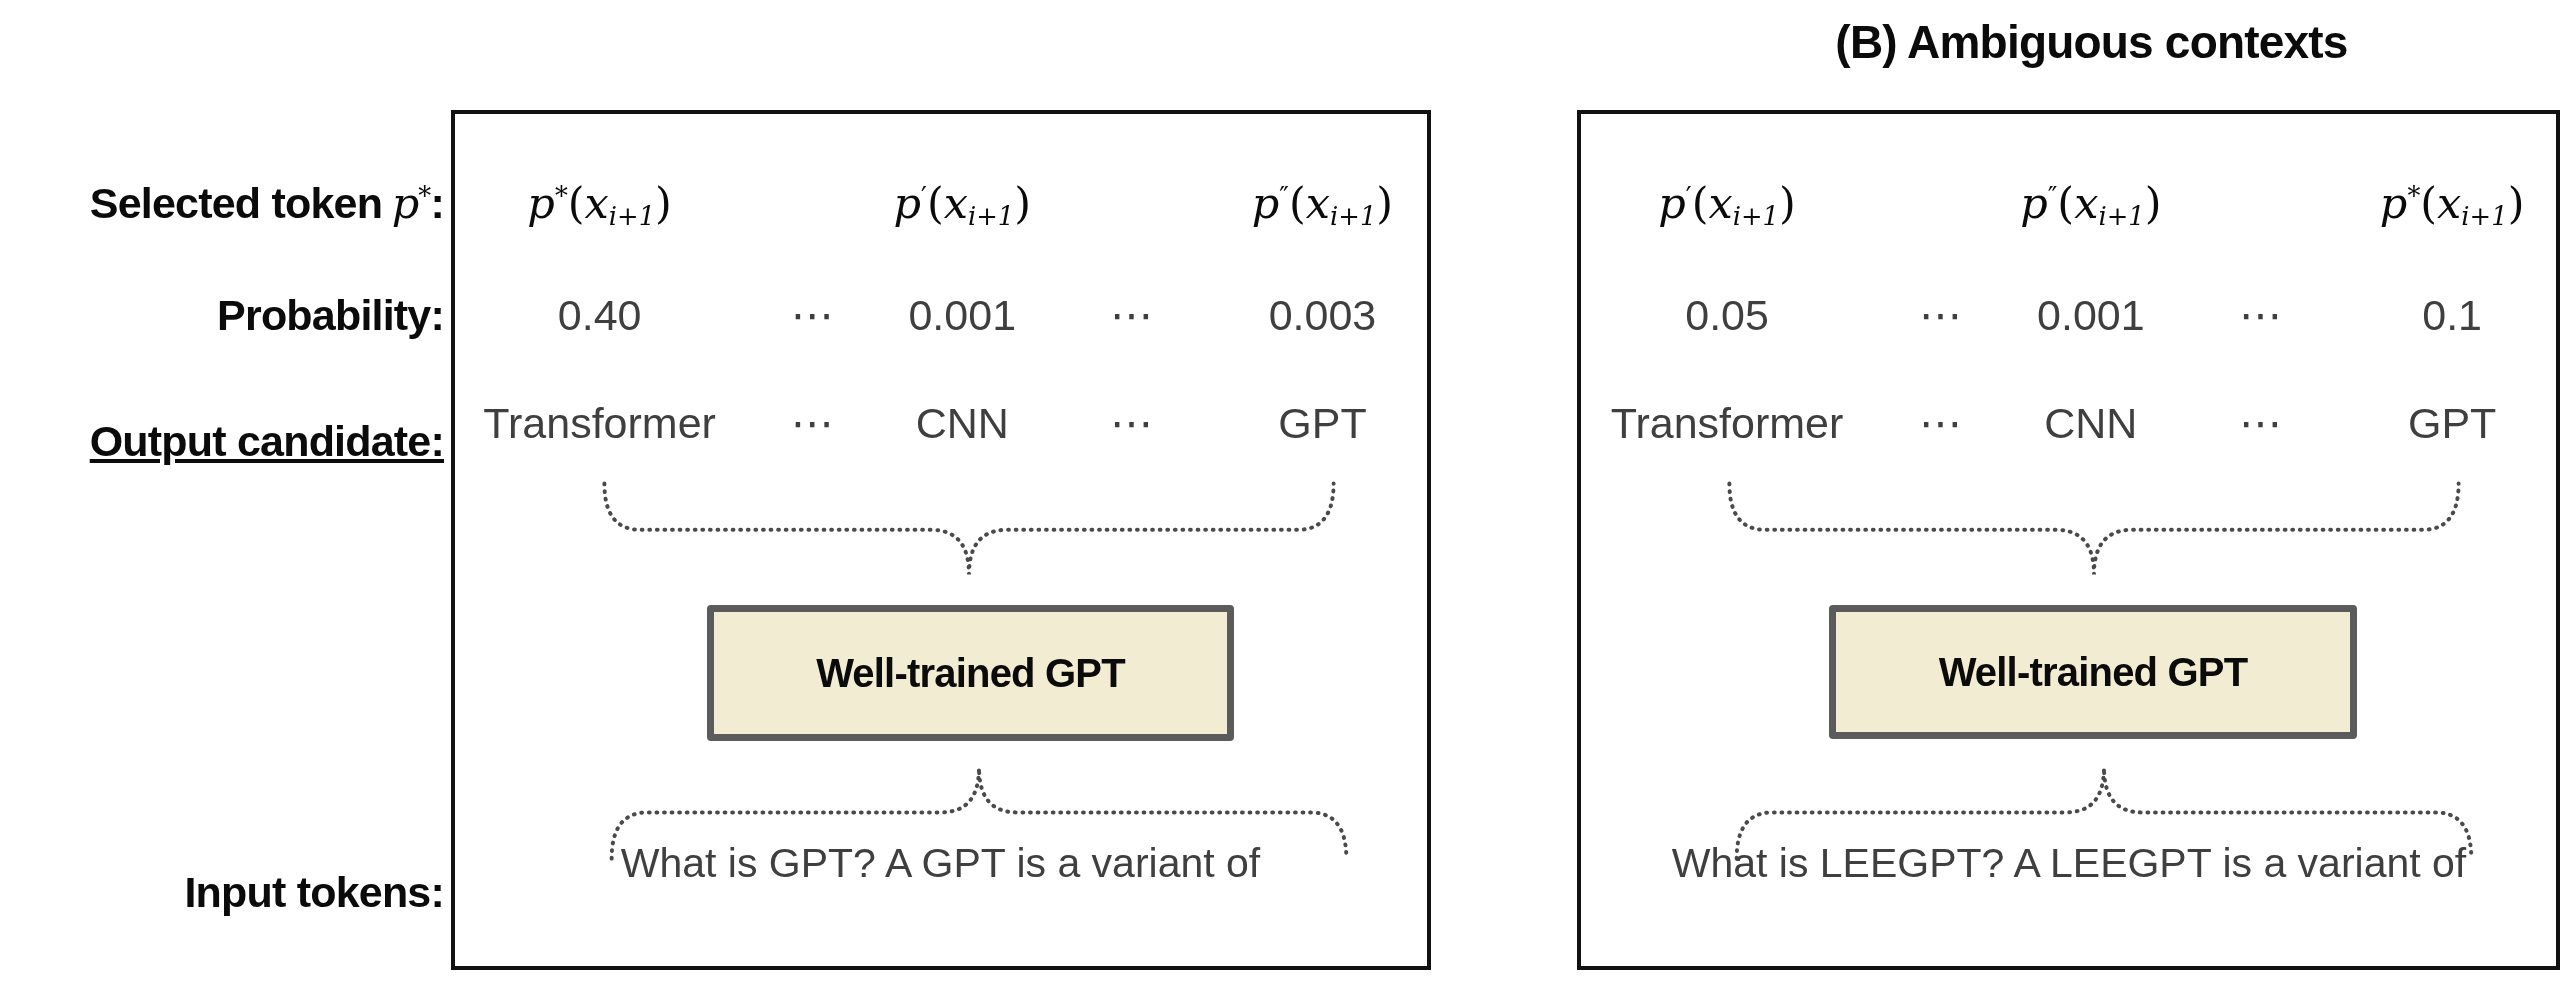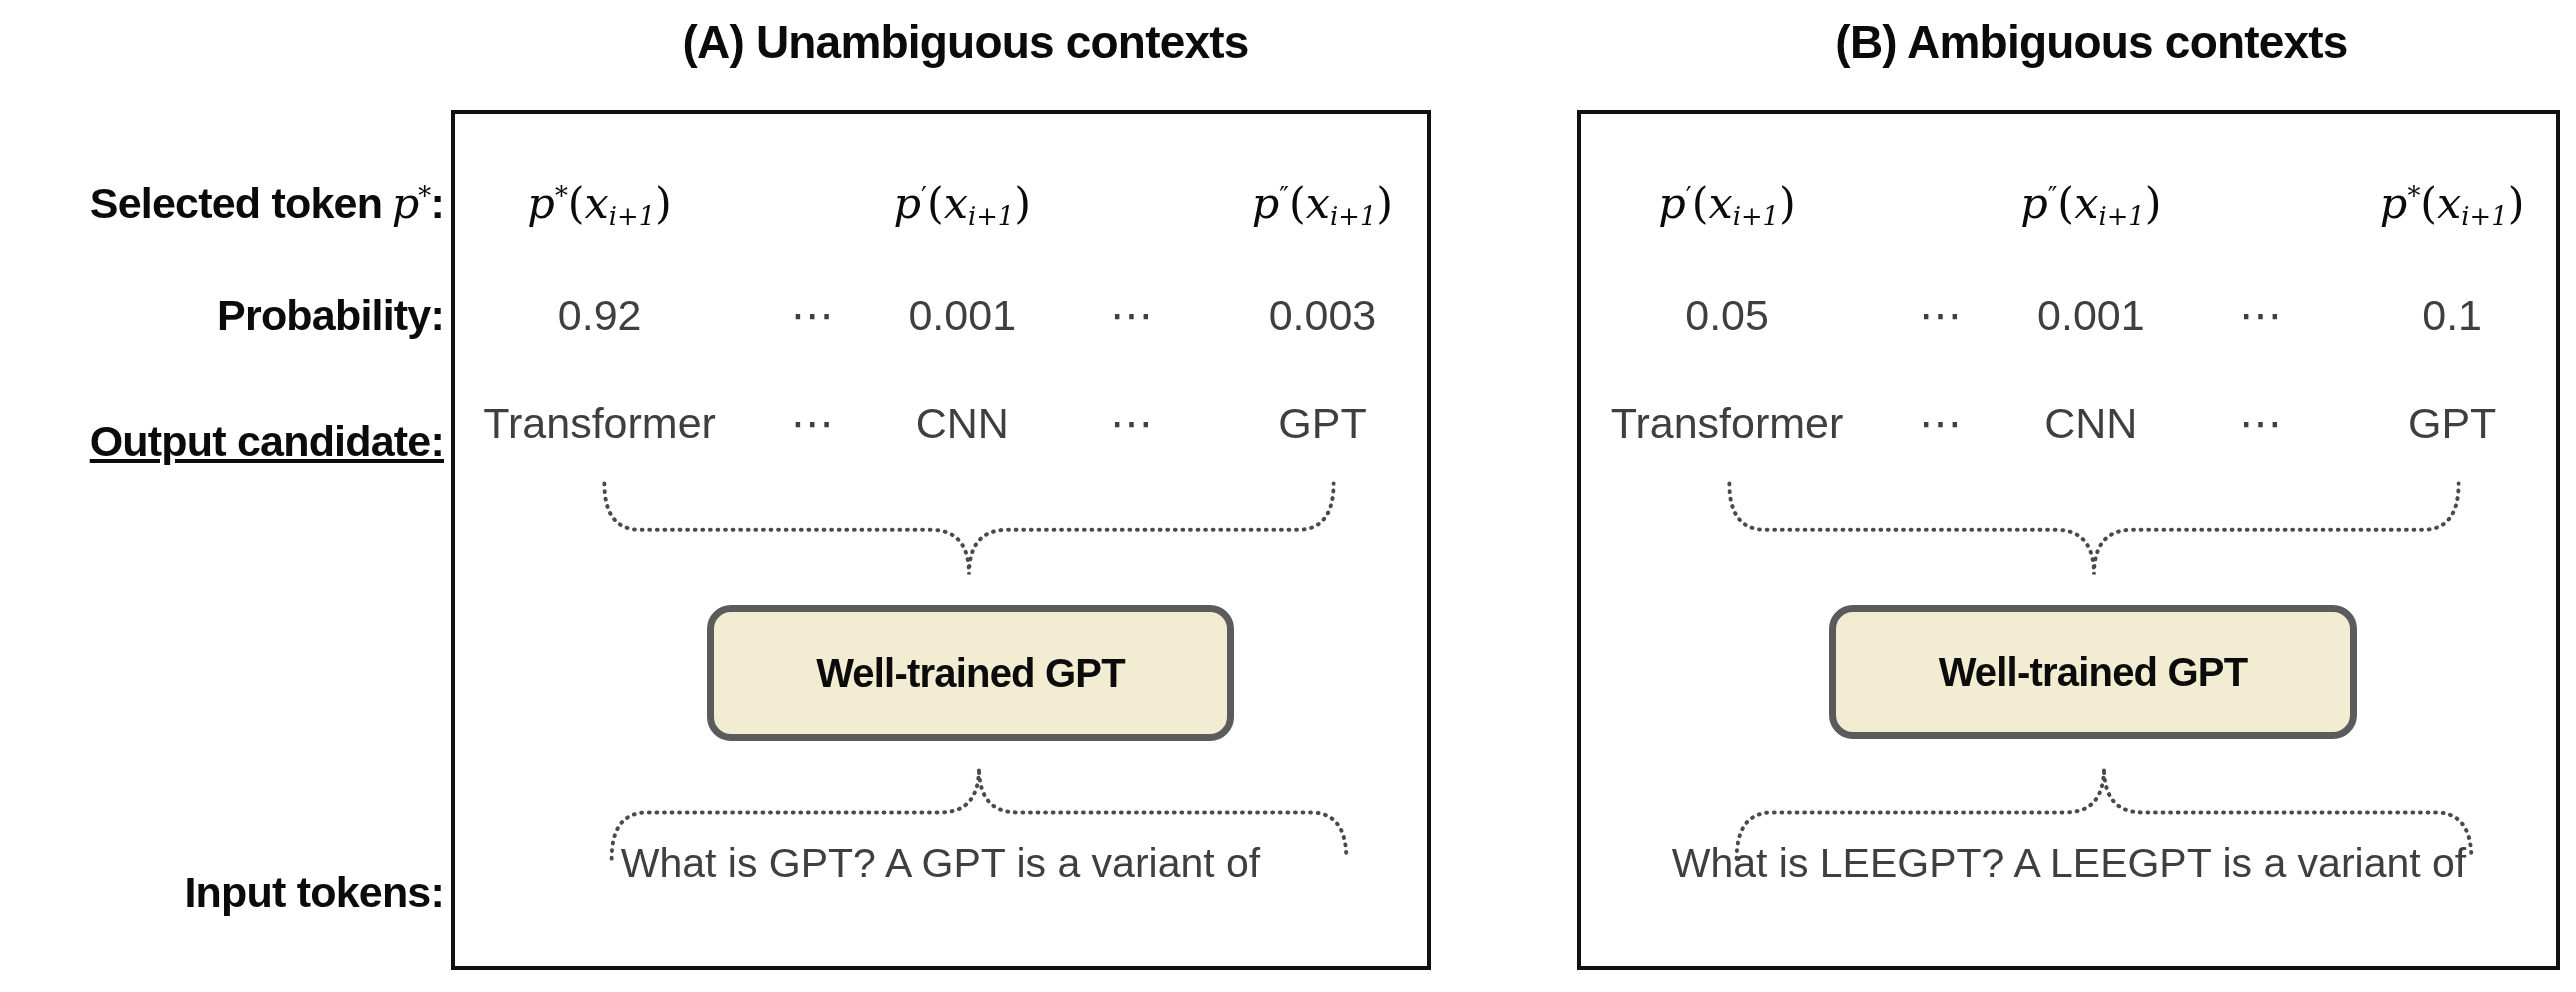--- a/index.html
+++ b/index.html
@@ -37,34 +37,33 @@
   
   .muted{color:#3f3f3f;font-weight:normal;font-size:43px;letter-spacing:0px;}
   .dots{color:#3f3f3f;font-size:43px;}
   .input-text{color:#3f3f3f;font-size:41px;white-space:nowrap;}
   .math{font-family:"DejaVu Serif",serif;font-size:43px;color:#0b0b0b;font-weight:normal;}
   .math i{font-style:italic;}
   .math sup{font-size:0.6em;vertical-align:0.5em;line-height:0;}
   .math sub{font-size:0.6em;vertical-align:-0.28em;line-height:0;font-style:italic;}
   .rowlabel .math{font-size:43px;}
   
-  .model-box{position:absolute;box-sizing:border-box;background:#f2ecd2;border:7.2px solid #5b5b5b;border-radius:24px;
+  .model-box{position:absolute;box-sizing:border-box;background:#f2ecd2;border:7.2px solid #5b5b5b;border-radius:4px;
     display:flex;align-items:center;justify-content:center;font-size:40px;font-weight:bold;letter-spacing:-0.8px;}
   .model-box.a{left:707px;top:605px;width:527px;height:136px;}
   .model-box.b{left:1829px;top:605px;width:528px;height:134px;}
   
   .brace{position:absolute;}
   .brace path{fill:none;stroke:#4a4a4a;stroke-width:5;stroke-linecap:round;stroke-dasharray:1 8.5;}
 </style>
 </head>
 <body>
 
 <div class="stage">
 
-  <div class="panel-title a">(A) Unambiguous contexts</div>
   <div class="panel-title b">(B) Ambiguous contexts</div>
 
   <div class="panel-box a"></div>
   <div class="panel-box b"></div>
 
   <div class="rowlabel" style="top:153px;height:100px;">
     <span class="lbl-prefix">Selected token</span>
       <span class="math"><i>p</i><sup>*</sup></span>
       <span>:</span>
   </div>
@@ -78,21 +77,21 @@
     </div>
     <div class="cell c2">
       <span class="math"><i>p</i><sup>′</sup><span>(</span><i>x</i><sub>i+1</sub><span>)</span></span>
     </div>
     <div class="cell c3">
       <span class="math"><i>p</i><sup>″</sup><span>(</span><i>x</i><sub>i+1</sub><span>)</span></span>
     </div>
   </div>
 
   <div class="prow pa row-probs">
-    <div class="cell c1 muted">0.92</div>
+    <div class="cell c1 muted">0.40</div>
     <div class="cell d1 dots">⋯</div>
     <div class="cell c2 muted">0.001</div>
     <div class="cell d2 dots">⋯</div>
     <div class="cell c3 muted">0.003</div>
   </div>
 
   <div class="prow pa row-cands">
     <div class="cell c1 muted">Transformer</div>
     <div class="cell d1 dots">⋯</div>
     <div class="cell c2 muted">CNN</div>

